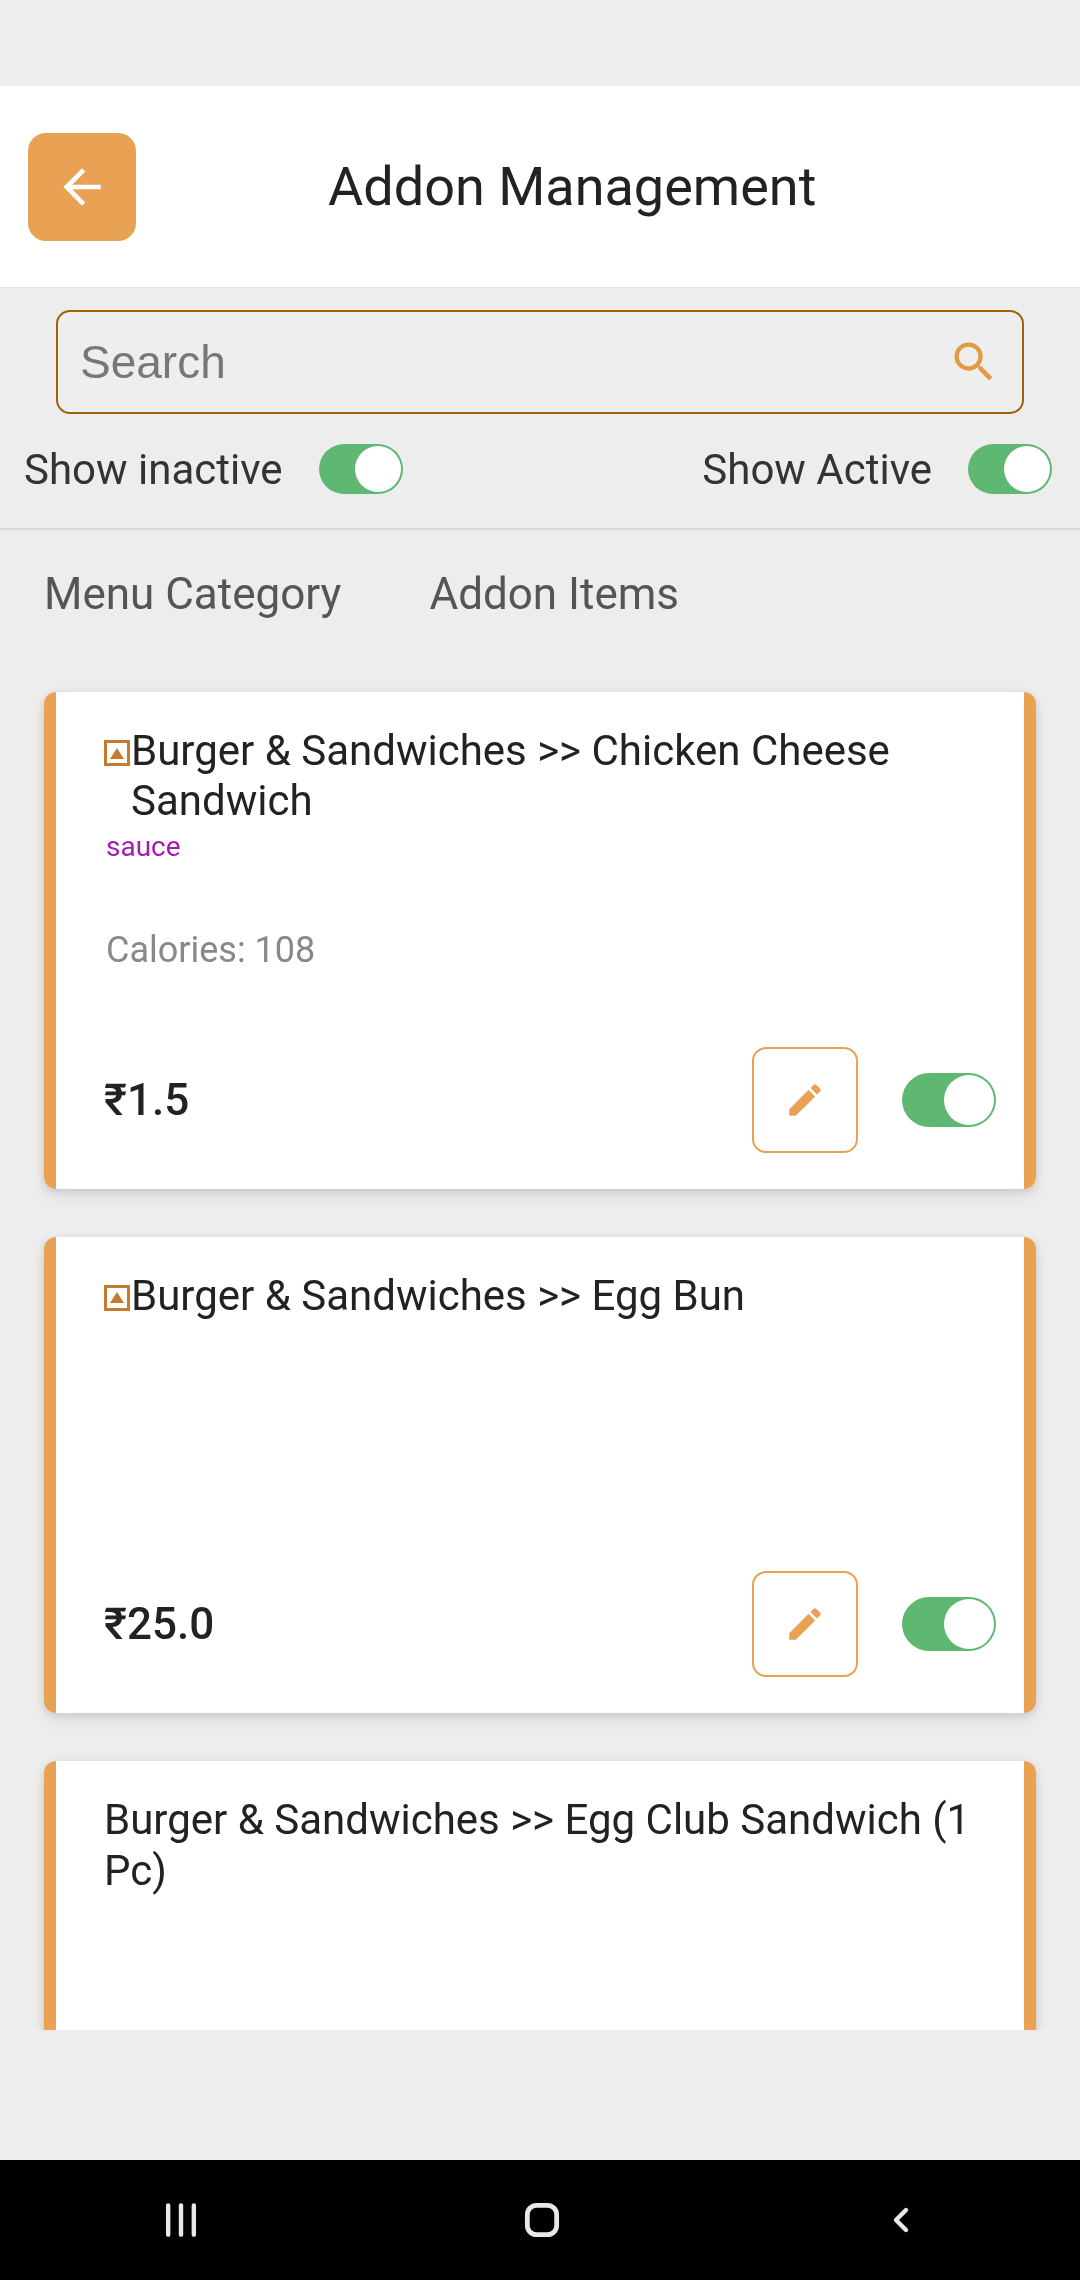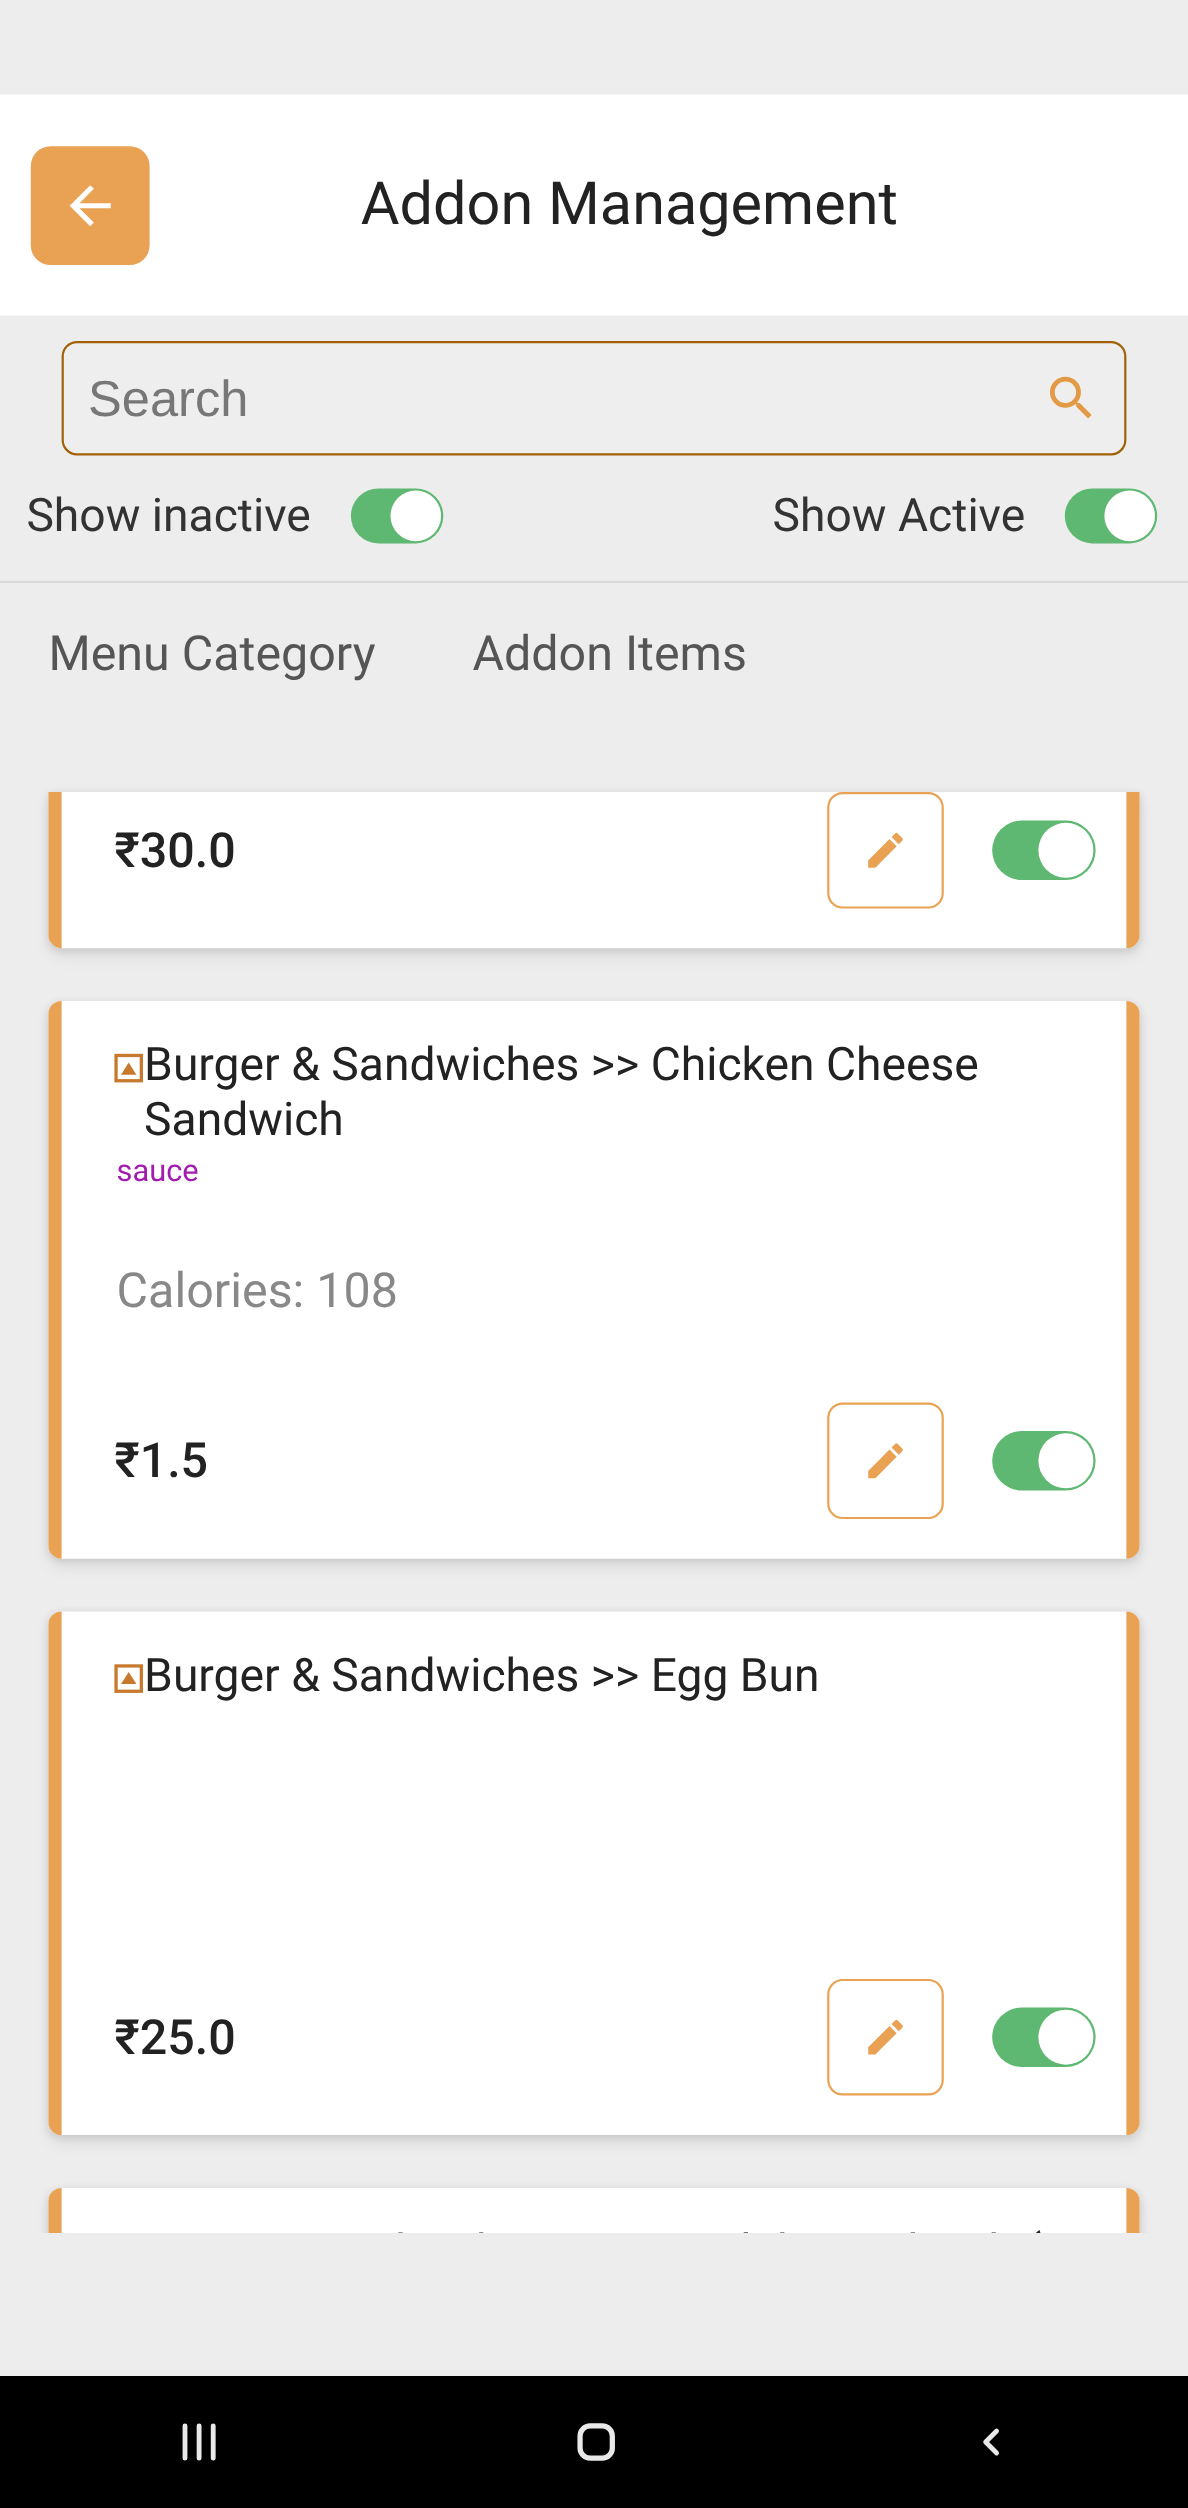--- a/index.html
+++ b/index.html
@@ -94,21 +94,21 @@
     margin-top: 14px; flex-shrink:0;
   }
   .badge-tri {
     width: 0; height: 0;
     border-left: 7px solid transparent;
     border-right: 7px solid transparent;
     border-bottom: 11px solid #c77a2e;
   }
   .card-title { font-size: 42px; color: #222; line-height: 1.2; }
   .card-sub { font-size: 28px; color: #a21caf; margin-top: 3px; padding-left: 2px;}
-  .card-cal { font-size: 44px; color: #888; margin-top: 66px; padding-left: 2px;}
+  .card-cal { font-size: 36px; color: #888; margin-top: 66px; padding-left: 2px;}
   .card-foot {
     display: flex; align-items: center; justify-content: space-between;
     margin-top: 76px;
   }
   .price { font-size: 44px; color: #222; font-weight: 500; }
   .foot-actions { display: flex; align-items: center; gap: 44px; }
   .edit-btn {
     width: 106px; height: 106px; border: 2px solid #e9a253;
     border-radius: 14px; display:flex; align-items:center; justify-content:center;
   }
@@ -166,33 +166,20 @@
 </div>
 
 <div class="tabs">
   <div class="tab">Menu Category</div>
   <div class="tab">Addon Items</div>
 
 </div>
 
 <div class="list">
 
-  <div class="card cut-top">
-    <div class="card-foot">
-      <div class="price">₹30.0</div>
-      <div class="foot-actions">
-        <div class="edit-btn">
-          <svg viewBox="0 0 24 24">
-              <path d="M3 17.25V21h3.75L17.81 9.94l-3.75-3.75L3 17.25zM20.71 7.04a1 1 0 000-1.41l-2.34-2.34a1 1 0 00-1.41 0l-1.83 1.83 3.75 3.75 1.83-1.83z"></path>
-            </svg>
-        </div>
-        <div class="card-toggle"></div>
-      </div>
-    </div>
-  </div>
 
   <div class="card">
     <div class="card-title-row">
       <div class="badge">
           <div class="badge-tri"></div>
         </div>
       <div class="card-title">Burger &amp; Sandwiches &gt;&gt;   Chicken Cheese Sandwich</div>
     </div>
     <div class="card-sub">sauce</div>
     <div class="card-cal">Calories: 108</div>

